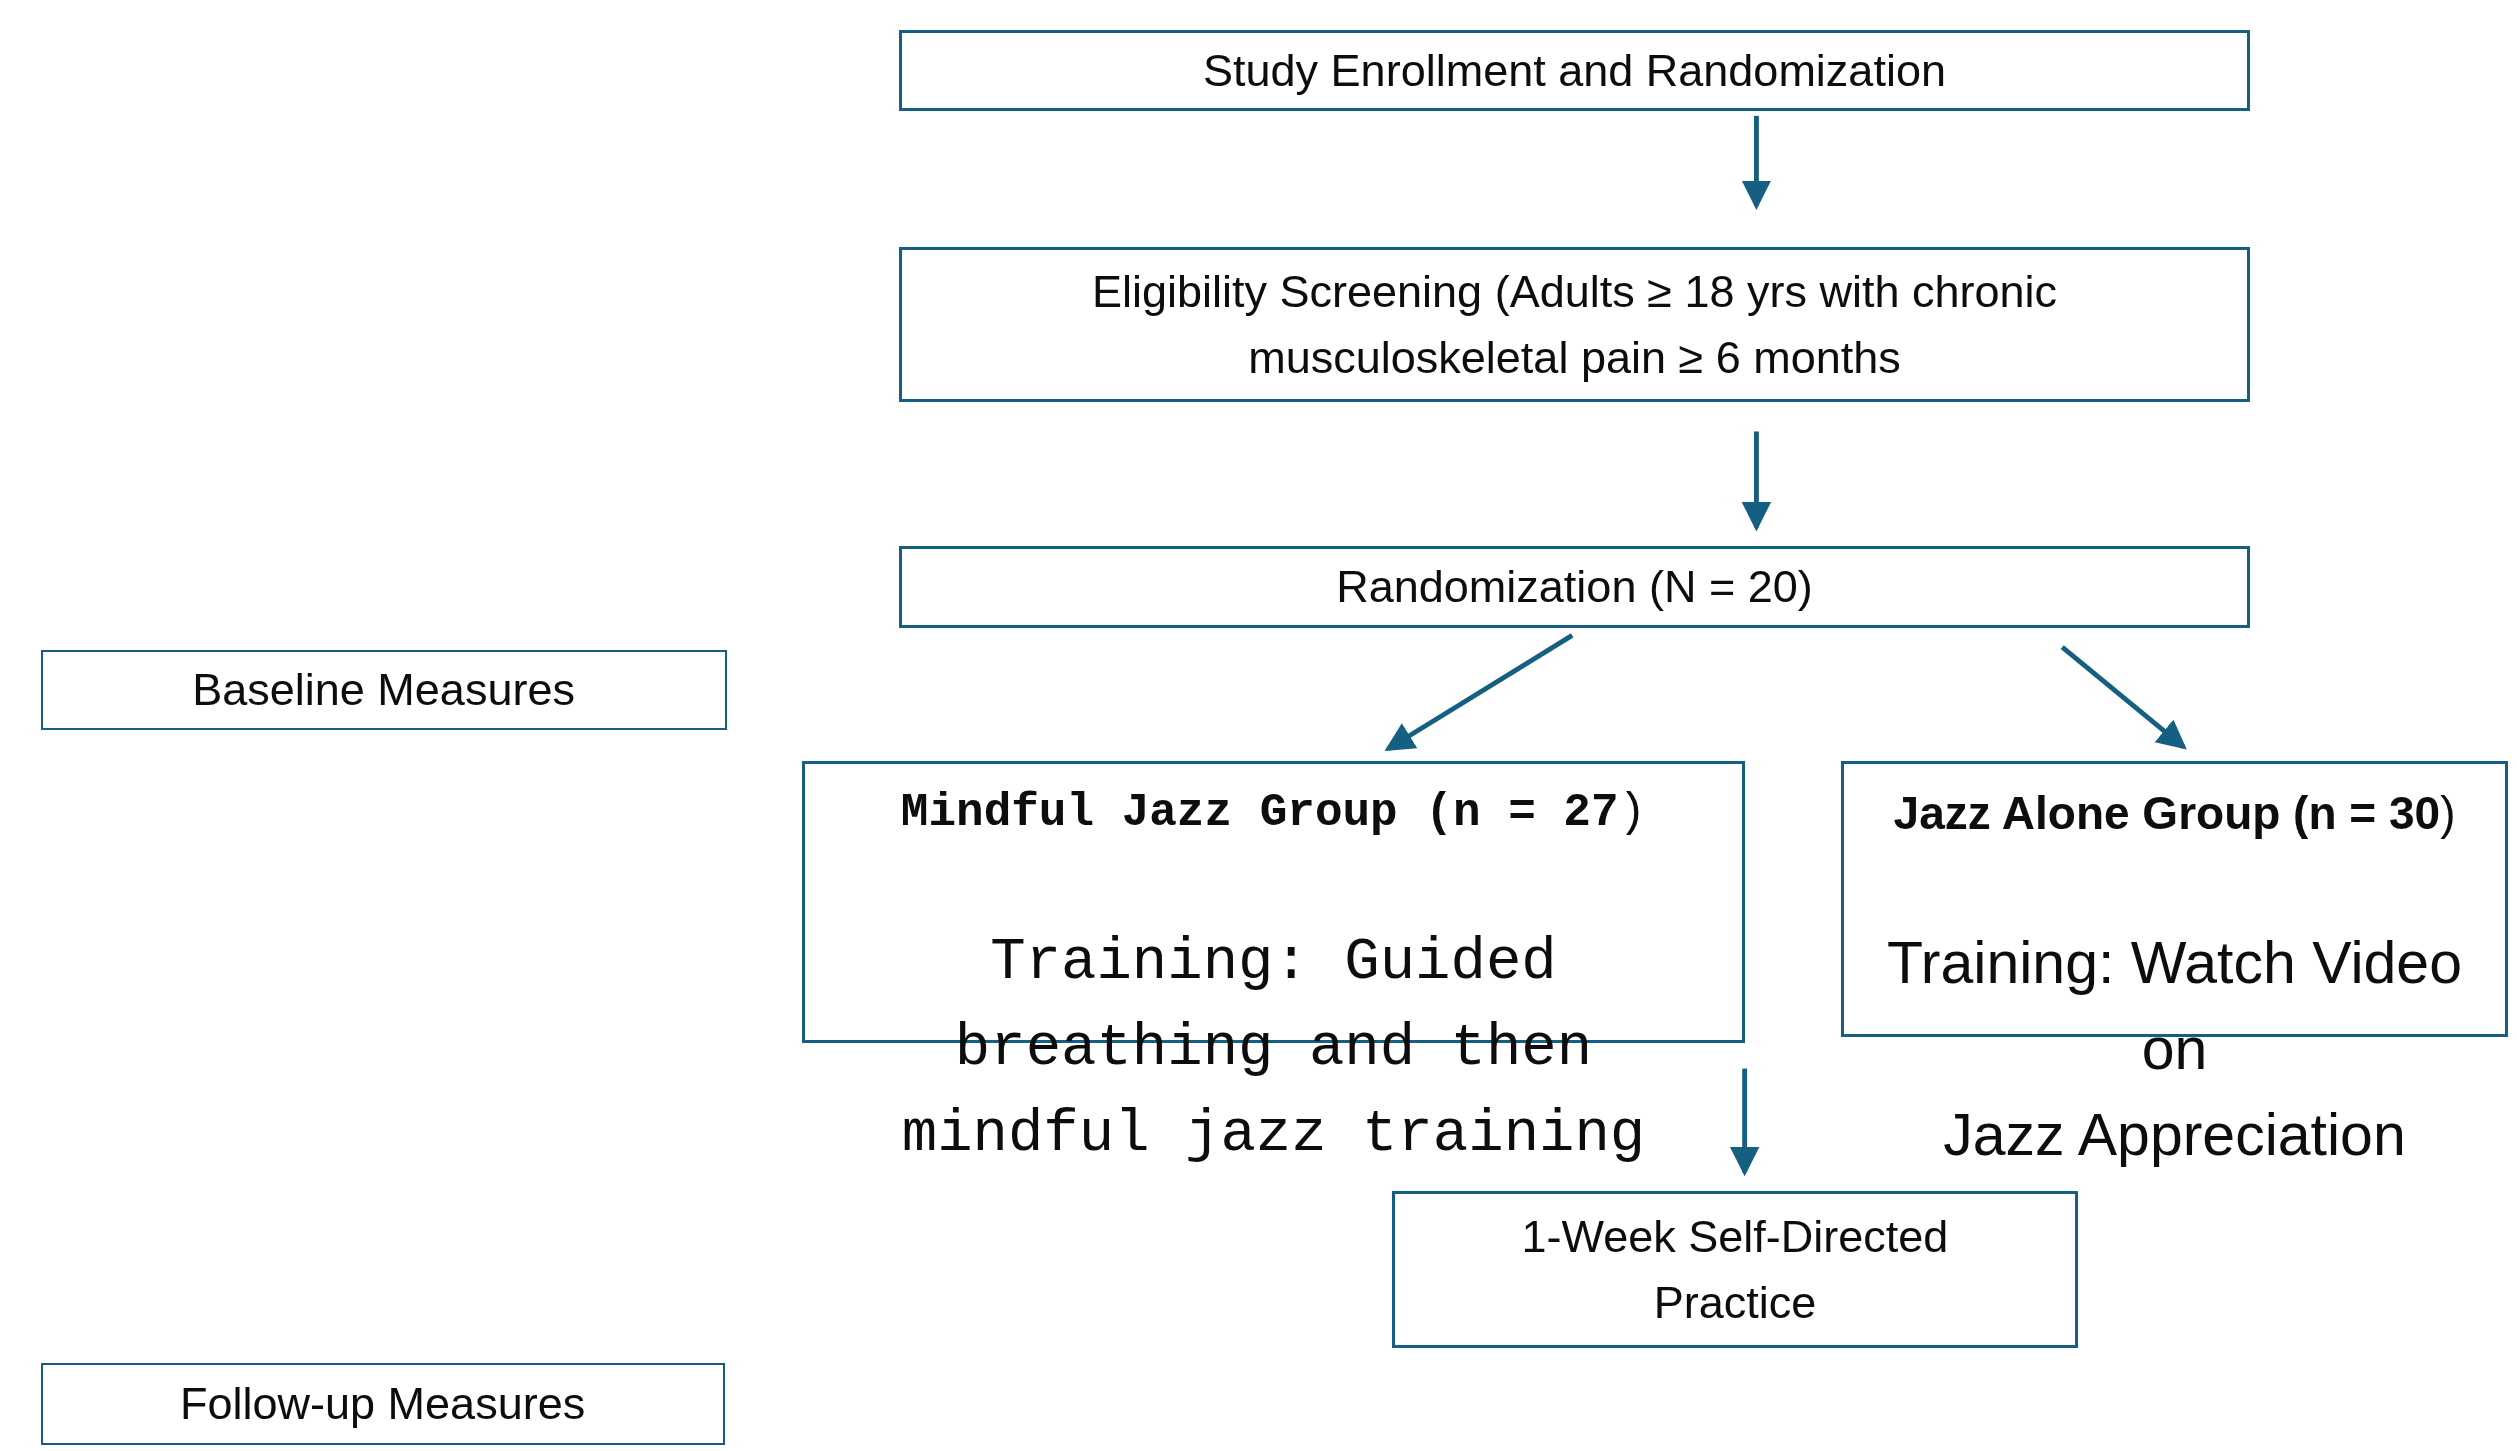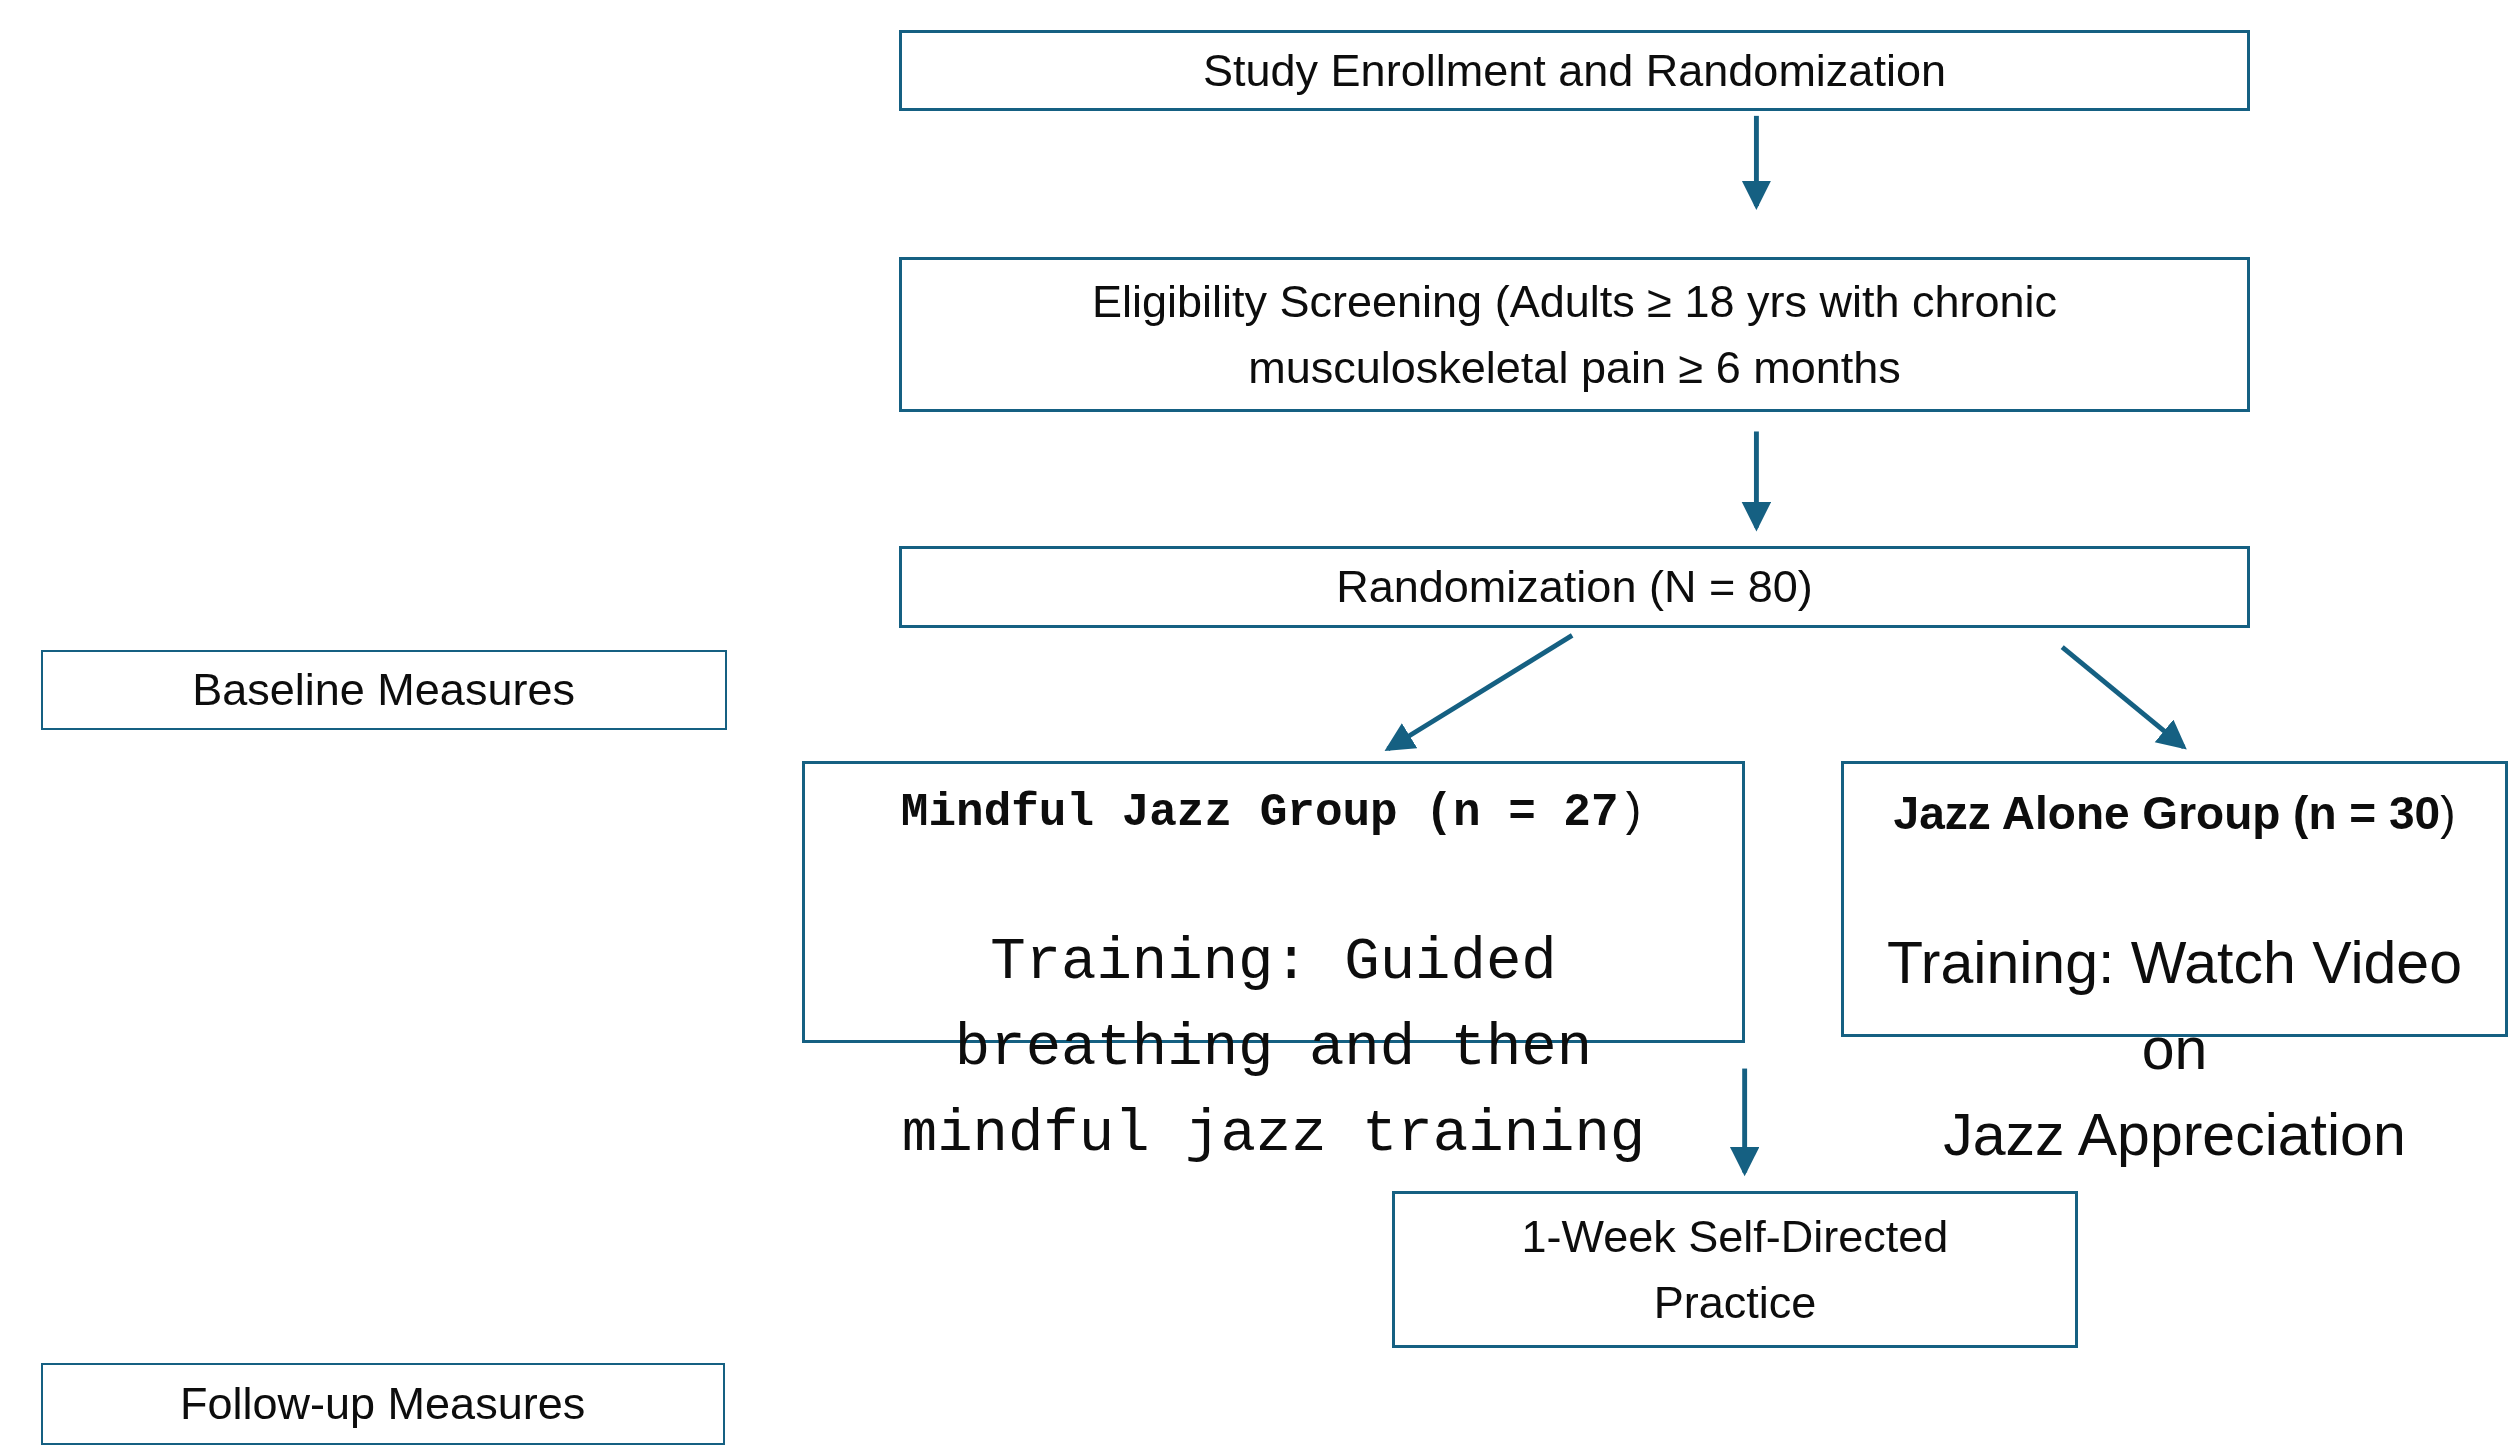--- a/index.html
+++ b/index.html
@@ -26,21 +26,21 @@
     justify-content: center;
     text-align: center;
     font-size: 45px;
     line-height: 1.46;
     color: var(--text);
   }
   .flow-box.side { border-width: 2.9px; margin-left: 19px; }
   .multiline { white-space: pre-line; }
 
   .box-enrollment    { left: 899px;  top: 30px;   width: 1351px; height: 81px; }
-  .box-eligibility   { left: 899px;  top: 257px;  width: 1351px; height: 155px; }
+  .box-eligibility   { left: 899px;  top: 247px;  width: 1351px; height: 155px; }
   .box-randomization { left: 899px;  top: 546px;  width: 1351px; height: 82px; }
   .box-baseline      { left: 21.6px;   top: 650px;  width: 686px;  height: 80px; }
   .box-mindful       { left: 802px;  top: 761px;  width: 943px;  height: 282px; font-family: Liberation Mono, monospace; }
   .box-jazz          { left: 1841px; top: 761px;  width: 667px;  height: 276px; }
   .box-practice      { left: 1392px; top: 1191px; width: 686px;  height: 157px; }
   .box-followup      { left: 21.6px;   top: 1363px; width: 684px;  height: 82px; justify-content: center; }
 
   .group-box {
     flex-direction: column;
     justify-content: flex-start;
@@ -88,21 +88,21 @@
   <div class="flow-box box-enrollment">
     <span>Study Enrollment and Randomization</span>
   </div>
 
   <div class="flow-box box-eligibility">
     <span class="multiline">Eligibility Screening (Adults ≥ 18 yrs with chronic
 musculoskeletal pain ≥ 6 months</span>
   </div>
 
   <div class="flow-box box-randomization">
-    <span>Randomization (N = 80)</span>
+    <span>Randomization (N = 20)</span>
   </div>
 
   <div class="flow-box side box-baseline">
     <span>Baseline Measures</span>
   </div>
 
   <div class="flow-box group-box box-mindful">
     <div class="group-title">
       <span>Mindful Jazz Group (n = 27</span><span class="tail">)</span>
     </div>

